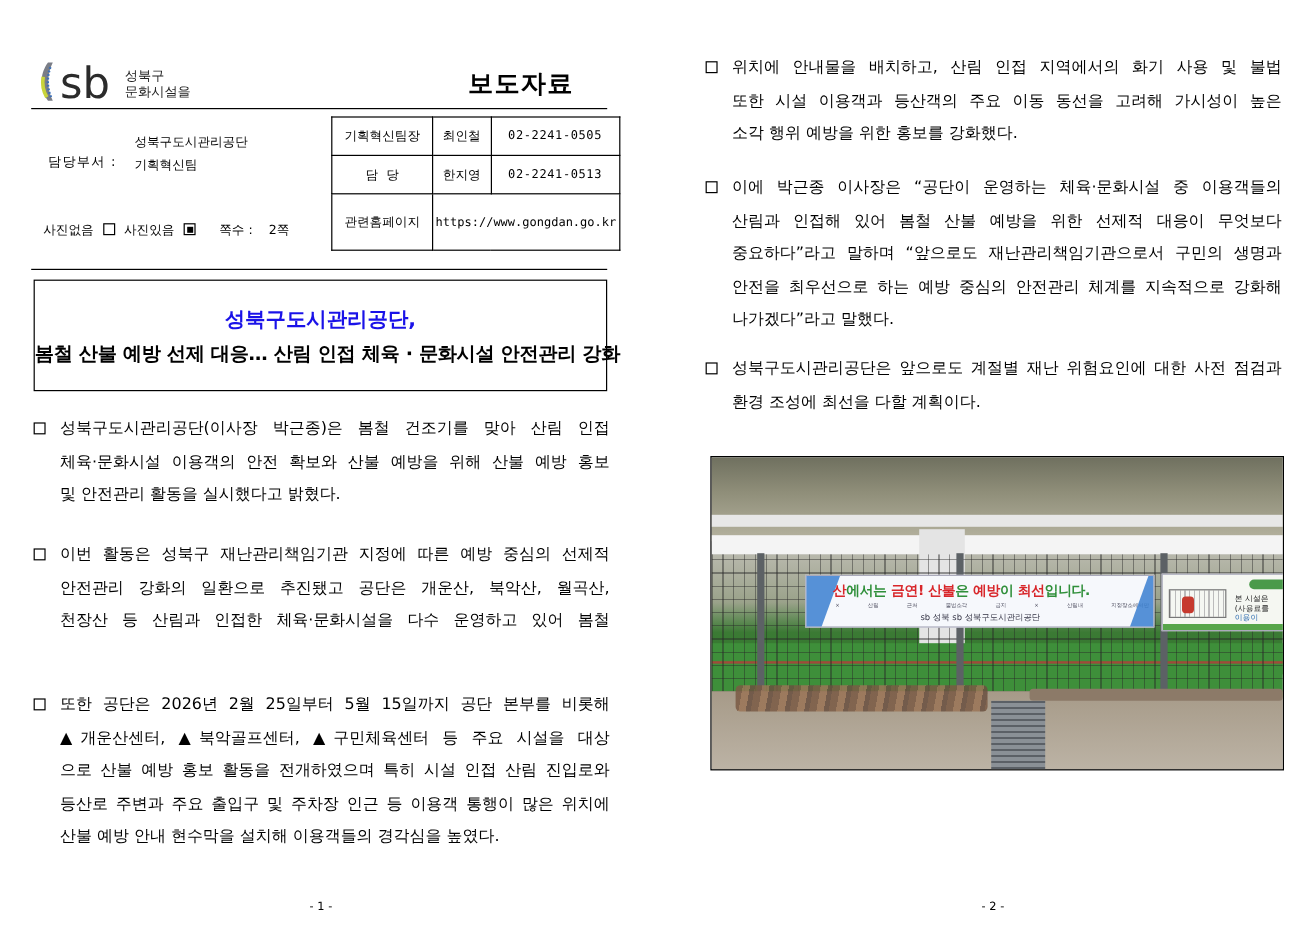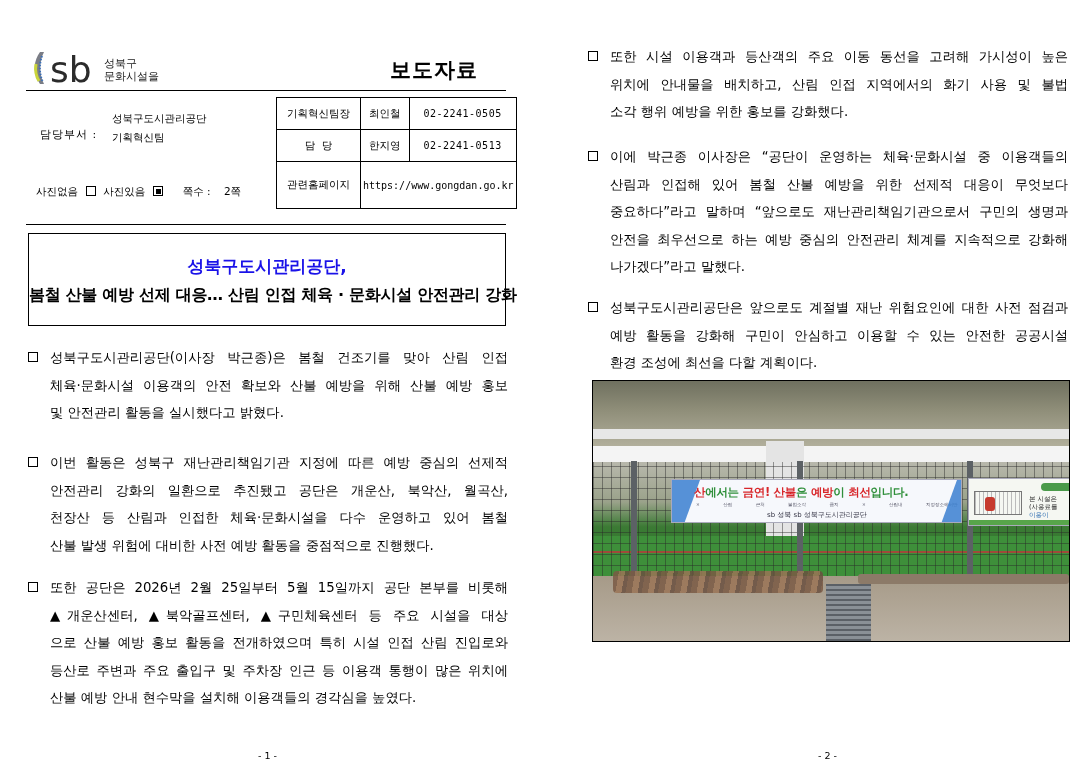--- a/index.html
+++ b/index.html
@@ -143,57 +143,55 @@
     <span class="line first">성북구도시관리공단(이사장 박근종)은 봄철 건조기를 맞아 산림 인접</span>
     <span class="line rest">체육·문화시설 이용객의 안전 확보와 산불 예방을 위해 산불 예방 홍보</span>
     <span class="line rest last">및 안전관리 활동을 실시했다고 밝혔다.</span>
   </div>
 
   <div class="para p1" style="left:28px; top:449px;">
     <span class="bullet"></span>
     <span class="line first">이번 활동은 성북구 재난관리책임기관 지정에 따른 예방 중심의 선제적</span>
     <span class="line rest">안전관리 강화의 일환으로 추진됐고 공단은 개운산, 북악산, 월곡산,</span>
     <span class="line rest">천장산 등 산림과 인접한 체육·문화시설을 다수 운영하고 있어 봄철</span>
-    <span class="line rest last">산불 발생 위험에 대비한 사전 예방 활동을 중점적으로 진행했다.</span>
   </div>
 
   <div class="para p1" style="left:28px; top:574px;">
     <span class="bullet"></span>
     <span class="line first">또한 공단은 2026년 2월 25일부터 5월 15일까지 공단 본부를 비롯해</span>
     <span class="line rest">▲개운산센터, ▲북악골프센터, ▲구민체육센터 등 주요 시설을 대상</span>
     <span class="line rest">으로 산불 예방 홍보 활동을 전개하였으며 특히 시설 인접 산림 진입로와</span>
     <span class="line rest">등산로 주변과 주요 출입구 및 주차장 인근 등 이용객 통행이 많은 위치에</span>
     <span class="line rest last">산불 예방 안내 현수막을 설치해 이용객들의 경각심을 높였다.</span>
   </div>
 
   <div class="page-num" style="left:258px">- 1 -</div>
 </div>
 
 <div class="page-content-2">
 
   <div class="para p2" style="left:588px; top:43px;">
     <span class="bullet"></span>
+    <span class="line rest">위치에 안내물을 배치하고, 산림 인접 지역에서의 화기 사용 및 불법</span>
     <span class="line first">또한 시설 이용객과 등산객의 주요 이동 동선을 고려해 가시성이 높은</span>
-    <span class="line rest">위치에 안내물을 배치하고, 산림 인접 지역에서의 화기 사용 및 불법</span>
     <span class="line rest last">소각 행위 예방을 위한 홍보를 강화했다.</span>
   </div>
 
   <div class="para p2" style="left:588px; top:143px;">
     <span class="bullet"></span>
     <span class="line first">이에 박근종 이사장은 “공단이 운영하는 체육·문화시설 중 이용객들의</span>
     <span class="line rest">산림과 인접해 있어 봄철 산불 예방을 위한 선제적 대응이 무엇보다</span>
     <span class="line rest">중요하다”라고 말하며 “앞으로도 재난관리책임기관으로서 구민의 생명과</span>
     <span class="line rest">안전을 최우선으로 하는 예방 중심의 안전관리 체계를 지속적으로 강화해</span>
     <span class="line rest last">나가겠다”라고 말했다.</span>
   </div>
 
   <div class="para p2" style="left:588px; top:294px;">
     <span class="bullet"></span>
     <span class="line first">성북구도시관리공단은 앞으로도 계절별 재난 위험요인에 대한 사전 점검과</span>
-    <span class="line rest">예방 활동을 강화해 구민이 안심하고 이용할 수 있는 안전한 공공시설</span>
     <span class="line rest last">환경 조성에 최선을 다할 계획이다.</span>
   </div>
 
   <div class="photo">
     <div class="ph-roof"></div>
     <div class="ph-beam" style="left:0;top:48px;width:100%;"></div>
     <div class="ph-canvas"></div>
     <div class="ph-back"></div>
     <div class="ph-pillar"></div>
     <div class="ph-turf"></div>

